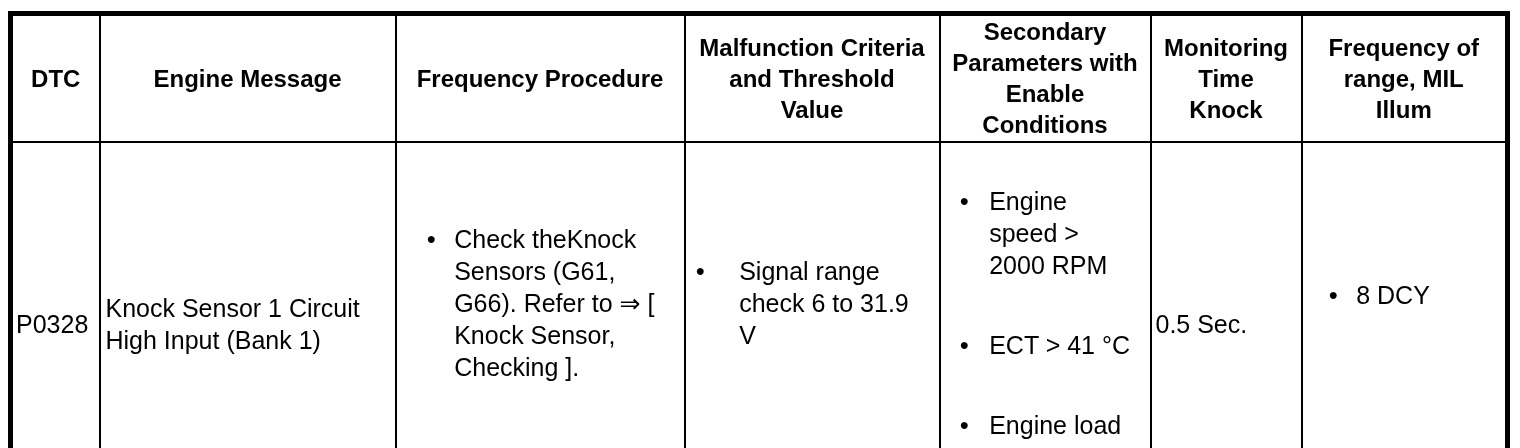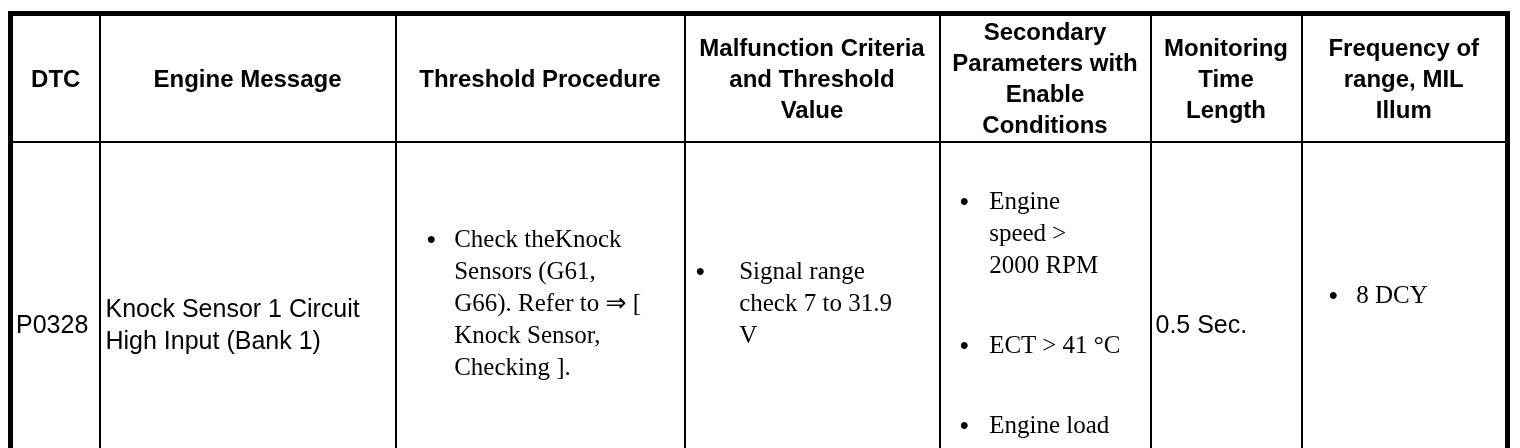--- a/index.html
+++ b/index.html
@@ -77,21 +77,20 @@
     display: flex;
     align-items: flex-start;
   }
   .bullet {
     flex: 0 0 auto;
     font-size: 16px;
     line-height: 32px;
   }
   .bullet-text {
     white-space: pre-line;
-    font-family: Liberation Serif, serif;
   }
   
   .c-diag .bullet-item { padding-left: 30px; }
   .c-diag .bullet      { margin-right: 18px; }
   .c-malf .bullet-item { padding-left: 10px; }
   .c-malf .bullet      { margin-right: 34px; }
   .c-sec  .bullet-item { padding-left: 19px; }
   .c-sec  .bullet      { margin-right: 20px; }
   .c-freq .bullet-item { padding-left: 26px; }
   .c-freq .bullet      { margin-right: 18px; }
@@ -108,31 +107,31 @@
       <col style="width:289px">
       <col style="width:255px">
       <col style="width:211px">
       <col style="width:151px">
       <col style="width:206px">
     </colgroup>
     <thead>
       <tr>
         <th>DTC</th>
         <th>Engine Message</th>
-        <th>Threshold Procedure</th>
+        <th>Frequency Procedure</th>
         <th>Malfunction Criteria
 and Threshold
 Value</th>
         <th>Secondary
 Parameters with
 Enable
 Conditions</th>
         <th>Monitoring
 Time
-Length</th>
+Knock</th>
         <th>Frequency of
 range, MIL
 Illum</th>
       </tr>
     </thead>
     <tbody>
       <tr>
         <td class="c-dtc">P0328</td>
         <td class="c-error">Knock Sensor 1 Circuit
 High Input (Bank 1)</td>
@@ -143,21 +142,21 @@
 Sensors (G61,
 G66). Refer to ⇒ [
 Knock Sensor,
 Checking ].</span>
           </div>
         </td>
         <td class="c-malf">
           <div class="bullet-item">
             <span class="bullet">●</span>
             <span class="bullet-text">Signal range
-check 7 to 31.9
+check 6 to 31.9
 V</span>
           </div>
         </td>
         <td class="c-sec">
           <div class="bullet-item">
             <span class="bullet">●</span>
             <span class="bullet-text">Engine
 speed &gt;
 2000 RPM</span>
           </div>

